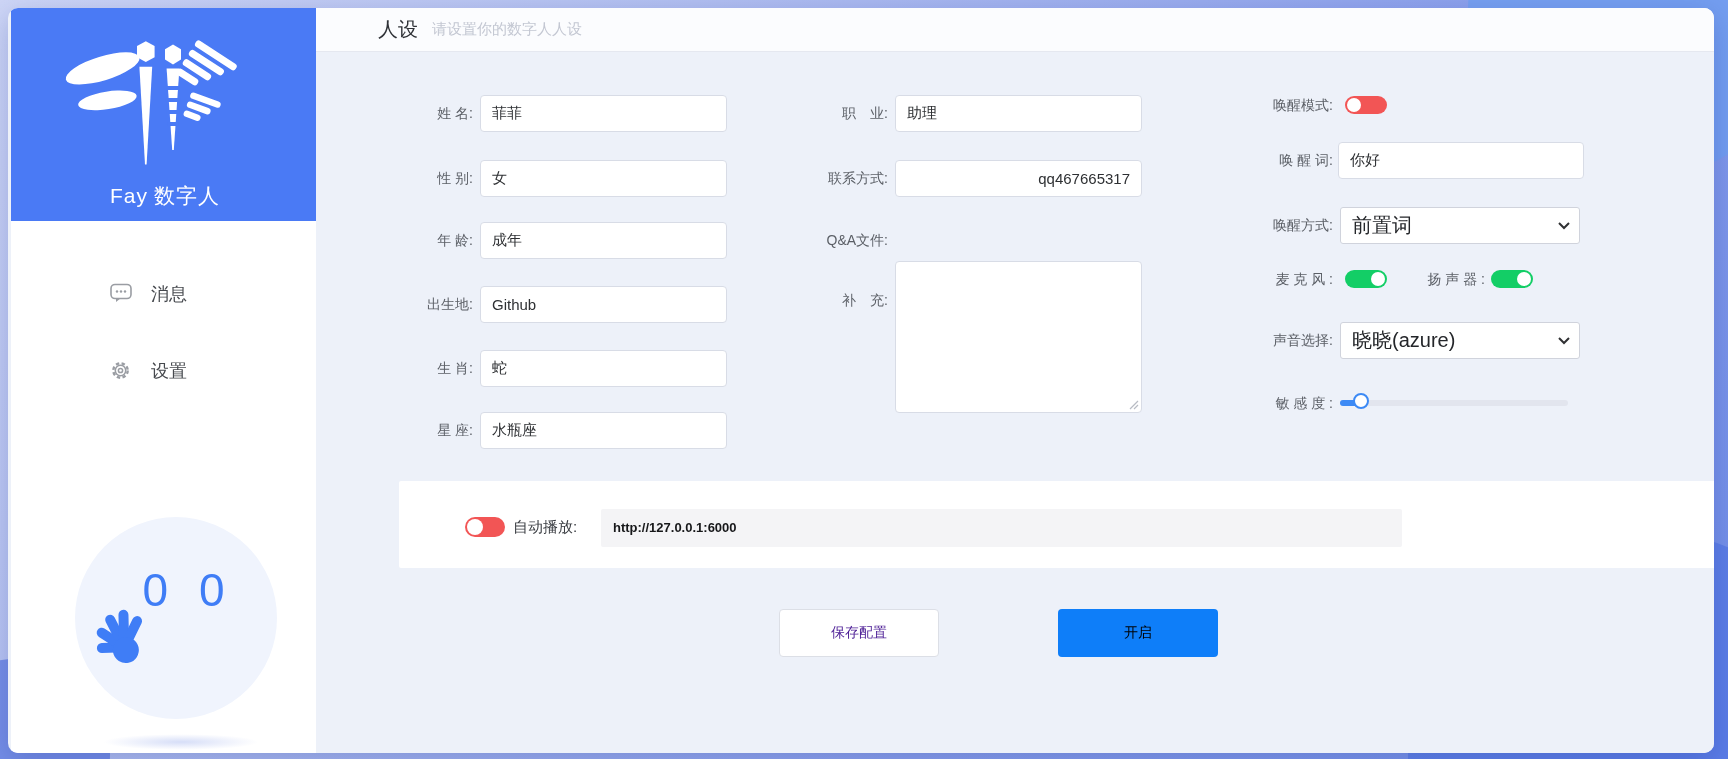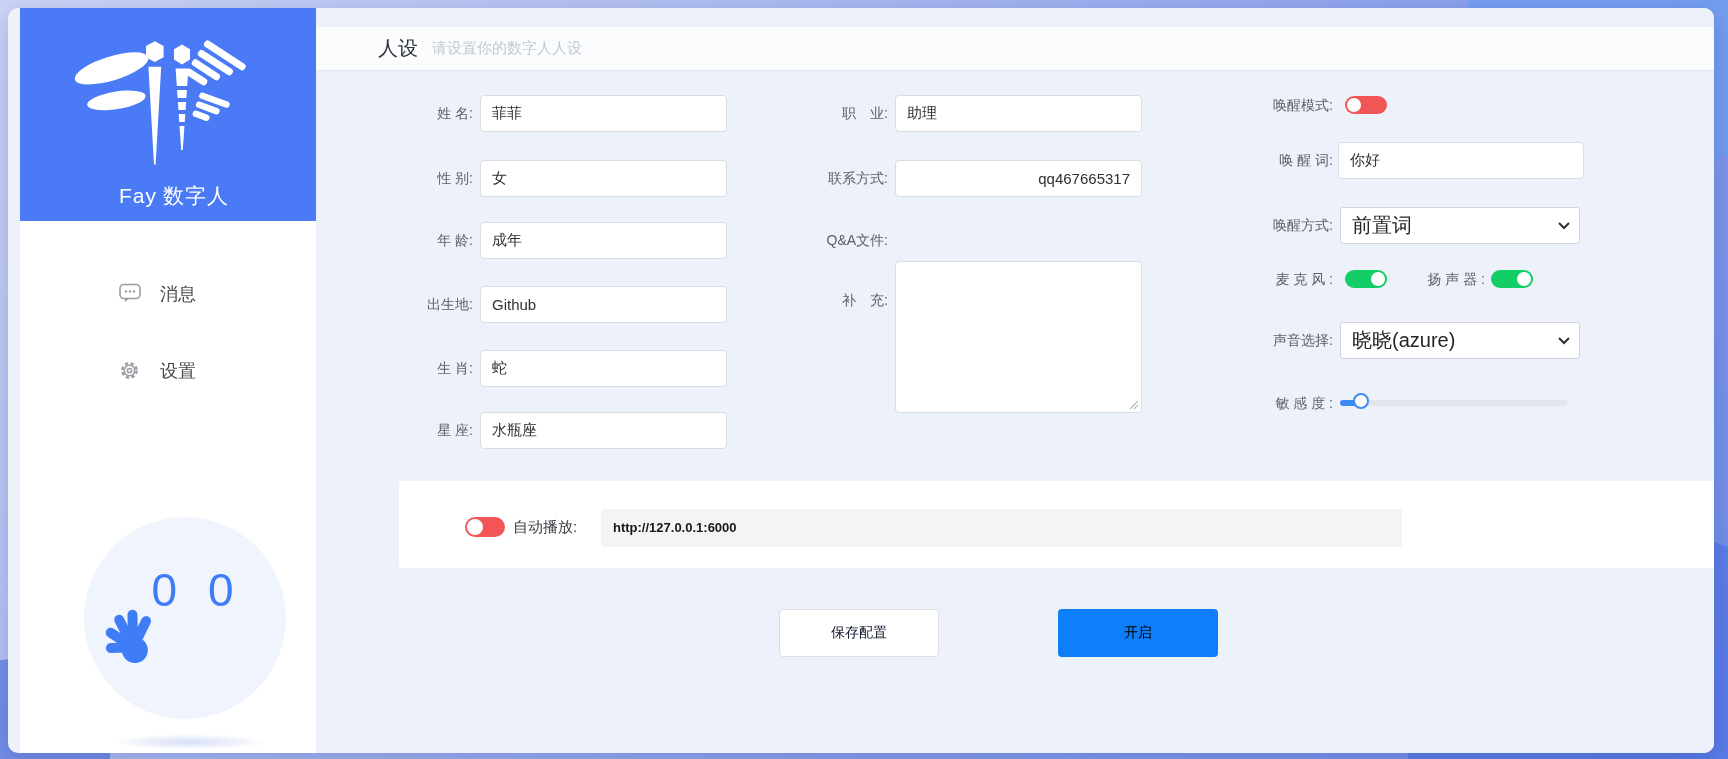--- a/index.html
+++ b/index.html
@@ -22,42 +22,42 @@
   .blob.br{width:460px;height:460px;right:-140px;bottom:-230px;background:rgba(73,112,228,.55);}
   .blob.bl{width:190px;height:190px;left:-80px;bottom:-90px;background:rgba(64,99,220,.55);}
 
   .window{
     position:absolute;left:8px;top:8px;width:1706px;height:745px;
     border-radius:10px;overflow:hidden;background:#edf1f9;
     box-shadow:0 8px 28px rgba(40,60,150,.28);
   }
 
   
-  .sidebar{position:absolute;left:12px;top:0;width:308px;height:100%;background:#ffffff;padding-left:24px;}
+  .sidebar{position:absolute;left:3px;top:0;width:308px;height:100%;background:#ffffff;padding-left:24px;}
   .sidebar-header{position:absolute;left:0;top:0;width:308px;height:213px;background:var(--sidebar-blue);}
   .logo{position:absolute;left:50px;top:22px;}
   .brand{position:absolute;left:0;top:176px;width:100%;text-align:center;color:#fff;
          font-size:21px;line-height:24px;font-weight:400;letter-spacing:1px;}
   .brand .fay{font-weight:300;margin-right:6px;}
   .menu-item{position:absolute;left:0;width:100%;height:30px;cursor:pointer;}
   .menu-item .mi-icon{position:absolute;left:99px;top:4px;}
   .menu-item .mi-label{position:absolute;left:140px;top:0;line-height:30px;font-size:18px;color:#45484d;}
   .menu-msg{top:271px;}
   .menu-set{top:348px;}
   .big-circle{position:absolute;left:64px;top:509px;width:202px;height:202px;border-radius:50%;background:#f0f4fd;}
   .counter{position:absolute;left:122px;top:556px;width:110px;text-align:center;
            font-size:46px;line-height:52px;color:var(--accent-blue);letter-spacing:9px;font-weight:500;}
   .hand{position:absolute;left:82px;top:600px;transform:rotate(-12deg);}
   .circle-shadow{position:absolute;left:92px;top:726px;width:156px;height:16px;border-radius:50%;
                  background:radial-gradient(ellipse at center,rgba(120,145,230,.30),rgba(120,145,230,0) 70%);}
 
   
   .main{position:absolute;left:308px;top:0;width:1398px;height:100%;background:#edf1f9;}
   .page-header{position:absolute;left:0;top:0;width:100%;height:44px;background:#fbfcfe;
-               border-bottom:1px solid #e5e8f0;display:flex;align-items:center;padding-left:62px;margin-top:19px;}
+               border-bottom:1px solid #e5e8f0;display:flex;align-items:center;padding-left:62px;}
   .page-title{font-size:20px;color:#2f3237;font-weight:500;}
   .page-subtitle{font-size:15px;color:#c3c7d2;margin-left:14px;}
 
   .lbl{position:absolute;width:130px;text-align:right;font-size:14px;color:#5b5f66;line-height:37px;white-space:pre;}
   .inp{position:absolute;width:247px;height:37px;background:#fff;border:1px solid #d8dce6;border-radius:4px;
        padding:0 11px;font-size:15px;color:#2e3033;font-family:inherit;outline:none;}
   .inp::placeholder{color:#c0c4cc;}
   .ta{position:absolute;left:579px;top:253px;width:247px;height:152px;background:#fff;border:1px solid #d8dce6;
       border-radius:4px;resize:none;font-family:inherit;font-size:15px;padding:8px 11px;color:#2e3033;outline:none;}
   .grip{position:absolute;left:812px;top:391px;pointer-events:none;}
@@ -81,21 +81,21 @@
                border:2px solid var(--slider-blue);border-radius:50%;}
 
   .autoplay-panel{position:absolute;left:83px;top:473px;width:1412px;height:87px;background:#ffffff;border-radius:2px;}
   .autoplay-label{position:absolute;left:114px;top:27px;font-size:15px;color:#3a3d42;line-height:38px;}
   .url-bar{position:absolute;left:202px;top:28px;width:801px;height:38px;background:#f4f4f6;border-radius:2px;
            line-height:38px;padding-left:12px;font-size:13px;font-weight:bold;color:#17181a;}
   .autoplay-panel .switch{left:66px;top:36px;}
 
   .btn{position:absolute;top:601px;width:160px;height:48px;border-radius:4px;font-size:14px;
        display:flex;align-items:center;justify-content:center;cursor:pointer;font-family:inherit;}
-  .btn-save{left:463px;background:#fff;border:1px solid #dcdfe6;color:#0f172a;}
+  .btn-save{left:463px;background:#fff;border:1px solid #dcdfe6;color:#4c1d95;}
   .btn-start{left:742px;background:var(--start-blue);border:none;color:#000000;font-family:Liberation Serif, serif;}
 </style>
 </head>
 <body>
 
 <div class="blob tr"></div>
 <div class="blob br"></div>
 <div class="blob bl"></div>
 
 <div class="window">

